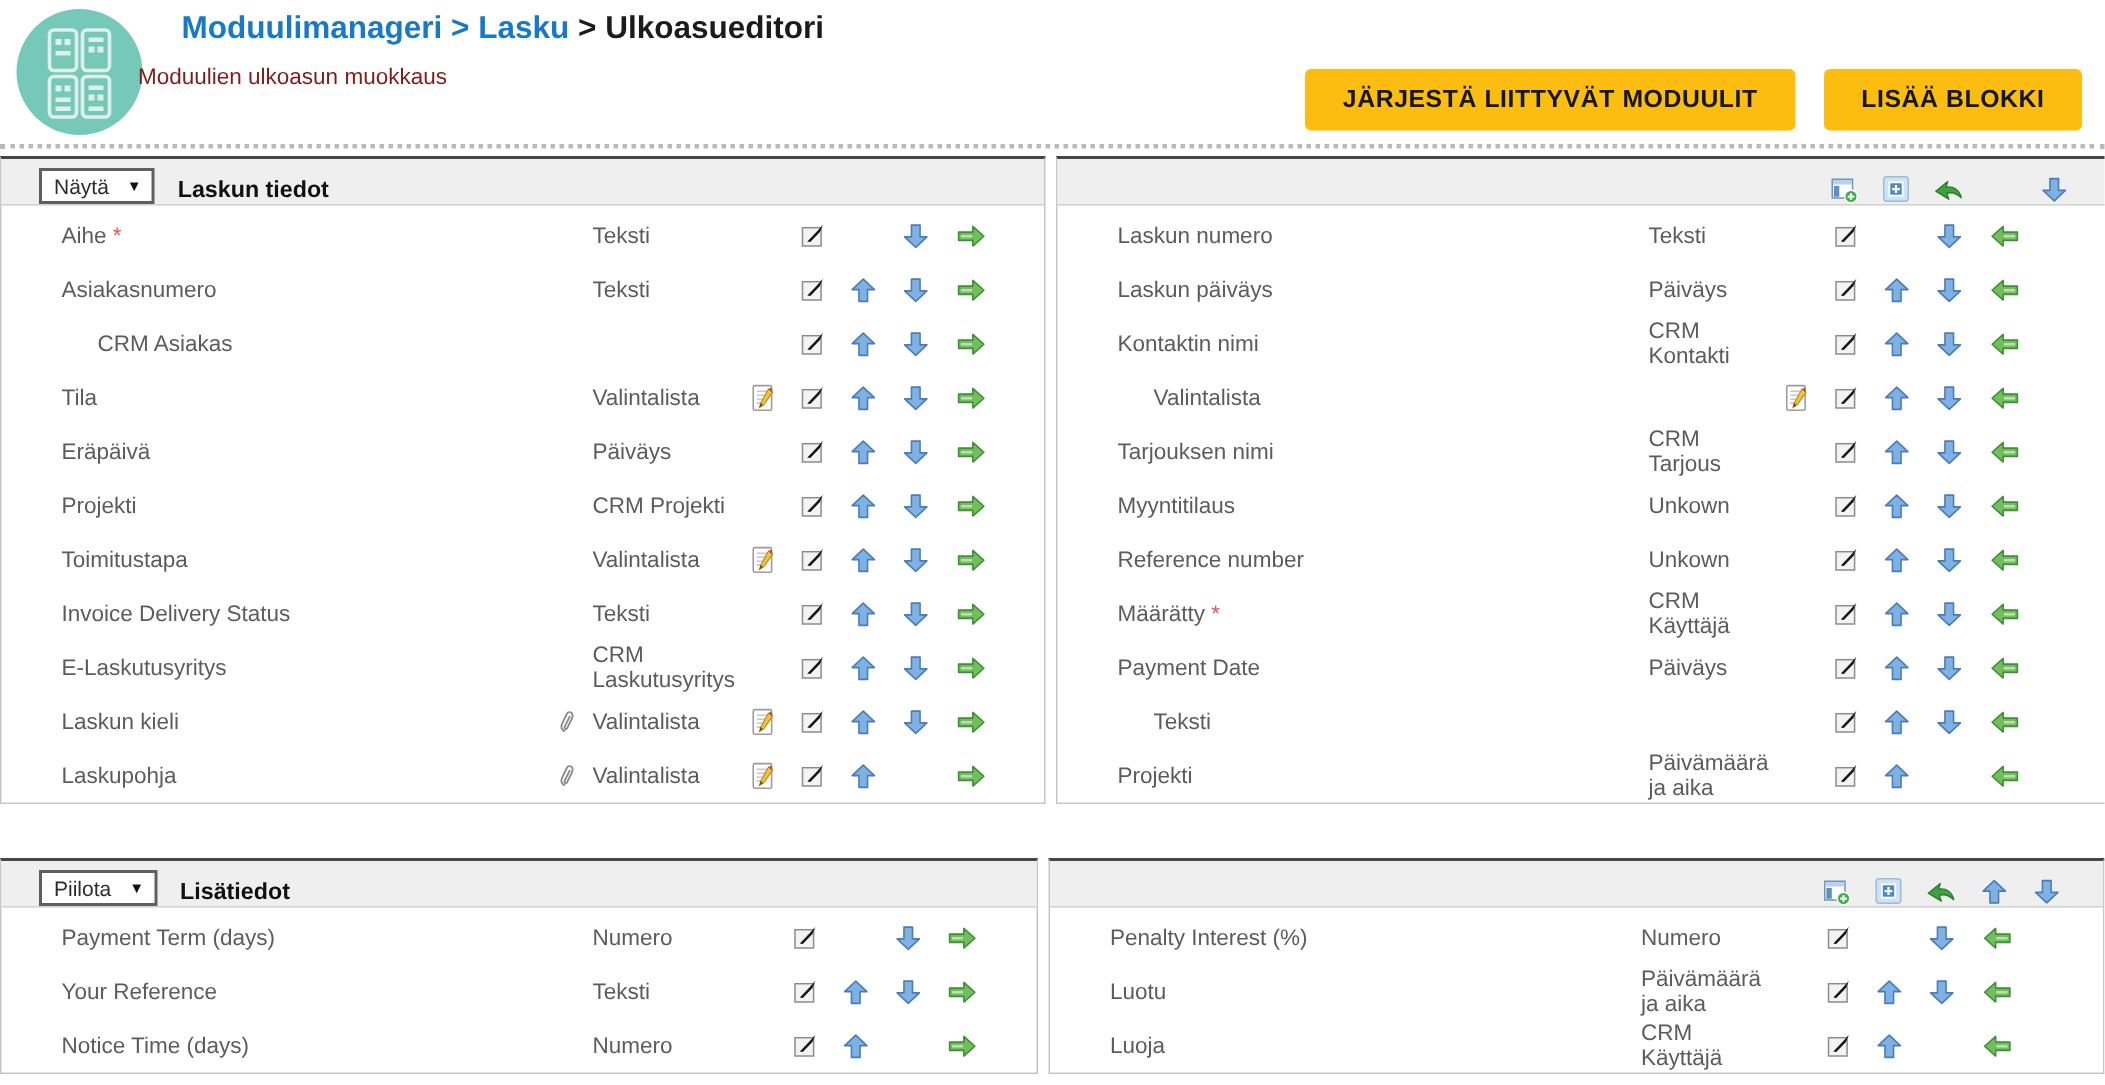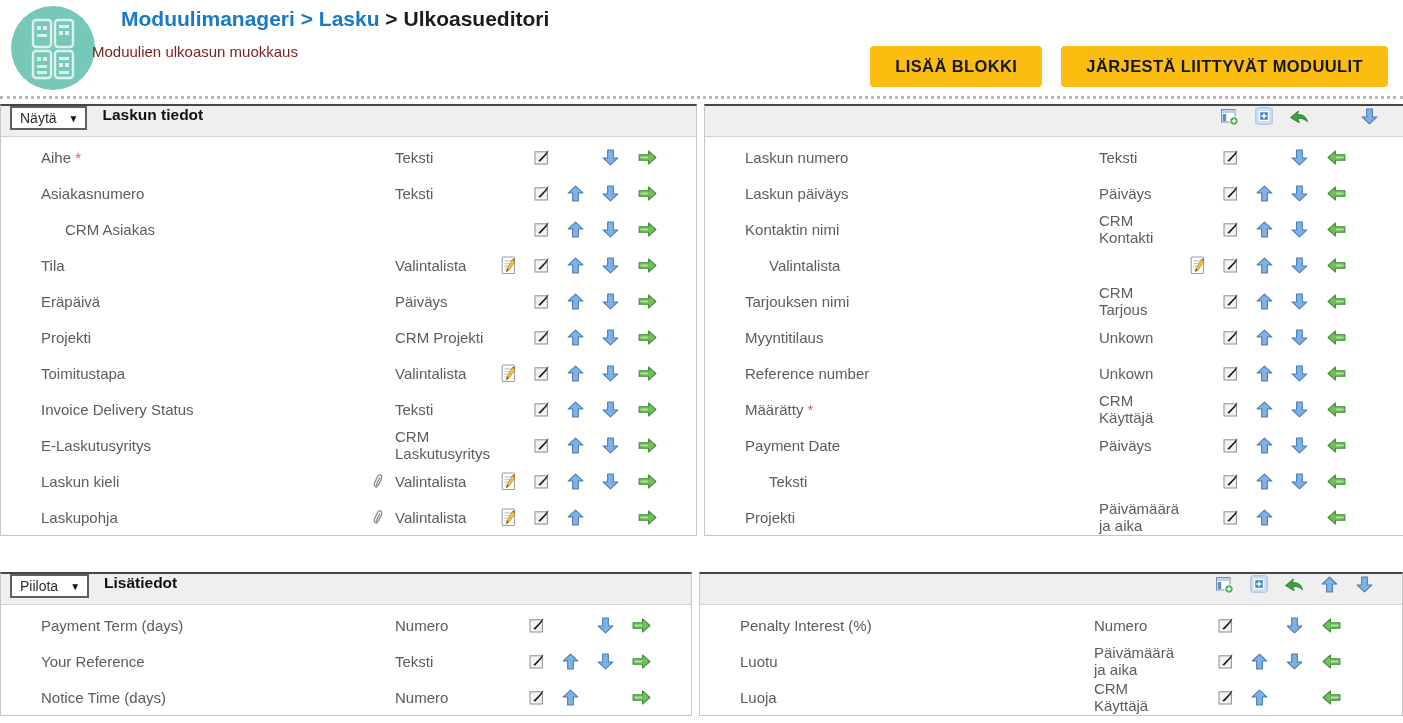--- a/index.html
+++ b/index.html
@@ -13,21 +13,21 @@
   .subtitle { position:absolute; left:92px; top:43px; font-size:15px; color:#7f1d1d; }
   .top-buttons { position:absolute; right:15px; top:46px; display:flex; gap:19px; }
   .btn-yellow { background:#fbbd10; border:none; border-radius:4px; padding:0 25px; height:41px; font-family:"Liberation Sans",sans-serif;
                 font-size:16.5px; font-weight:bold; color:#161616; letter-spacing:.4px; cursor:pointer; }
 
   .dotted-sep { border-top:3px dotted #b9b9b9; height:0; }
 
   
   .blocks-row { display:flex; gap:7px; margin-top:5px; }
   .panel { flex:1; border:1px solid #c6c6c6; border-top:2px solid #474747; background:#fff; }
-  .panel-header { height:31px; background:#efefef; border-bottom:1px solid #d2d2d2; display:flex; align-items:flex-start; padding:0 10px 0 9px; }
+  .panel-header { height:31px; background:#efefef; border-bottom:1px solid #d2d2d2; display:flex; align-items:flex-end; padding:0 10px 0 25px; }
   .vis-select { border:2px solid #5f5f5f; background:#fff; height:24px; padding:0 7px 0 8px; font-size:14px; color:#2c2c2c;
                 display:flex; align-items:center; gap:12px; cursor:pointer; }
   .vis-select .caret { font-size:10px; color:#111; }
   .panel-title { font-weight:bold; font-size:15.5px; color:#101010; margin-left:15px; }
   .header-icons { margin-left:auto; display:flex; align-items:center; gap:15px; padding-right:18px; }
   .header-icons .hslot { width:20px; height:20px; display:flex; align-items:center; justify-content:center; cursor:pointer; }
 
   .rows { padding-top:2px;margin-left:26px; }
   .row { height:36px; display:flex; align-items:center; padding-left:14px; font-size:15px; color:#5c5c5c; }
   .row .label { width:330px; flex:none; }
@@ -129,22 +129,22 @@
     </svg>
   <div class="breadcrumb">
     <span class="blue">Moduulimanageri</span>
     <span class="blue">&gt;</span>
     <span class="blue">Lasku</span>
     <span>&gt;</span>
     <span>Ulkoasueditori</span>
   </div>
   <div class="subtitle">Moduulien ulkoasun muokkaus</div>
   <div class="top-buttons">
+    <button class="btn-yellow">JÄRJESTÄ LIITTYVÄT MODUULIT</button>
     <button class="btn-yellow">LISÄÄ BLOKKI</button>
-    <button class="btn-yellow">JÄRJESTÄ LIITTYVÄT MODUULIT</button>
   </div>
 </div>
 
 <div class="dotted-sep"></div>
 
 <div class="blocks-row">
   <div class="panel">
     <div class="panel-header">
       <div class="vis-select">
         <span>Näytä</span>

